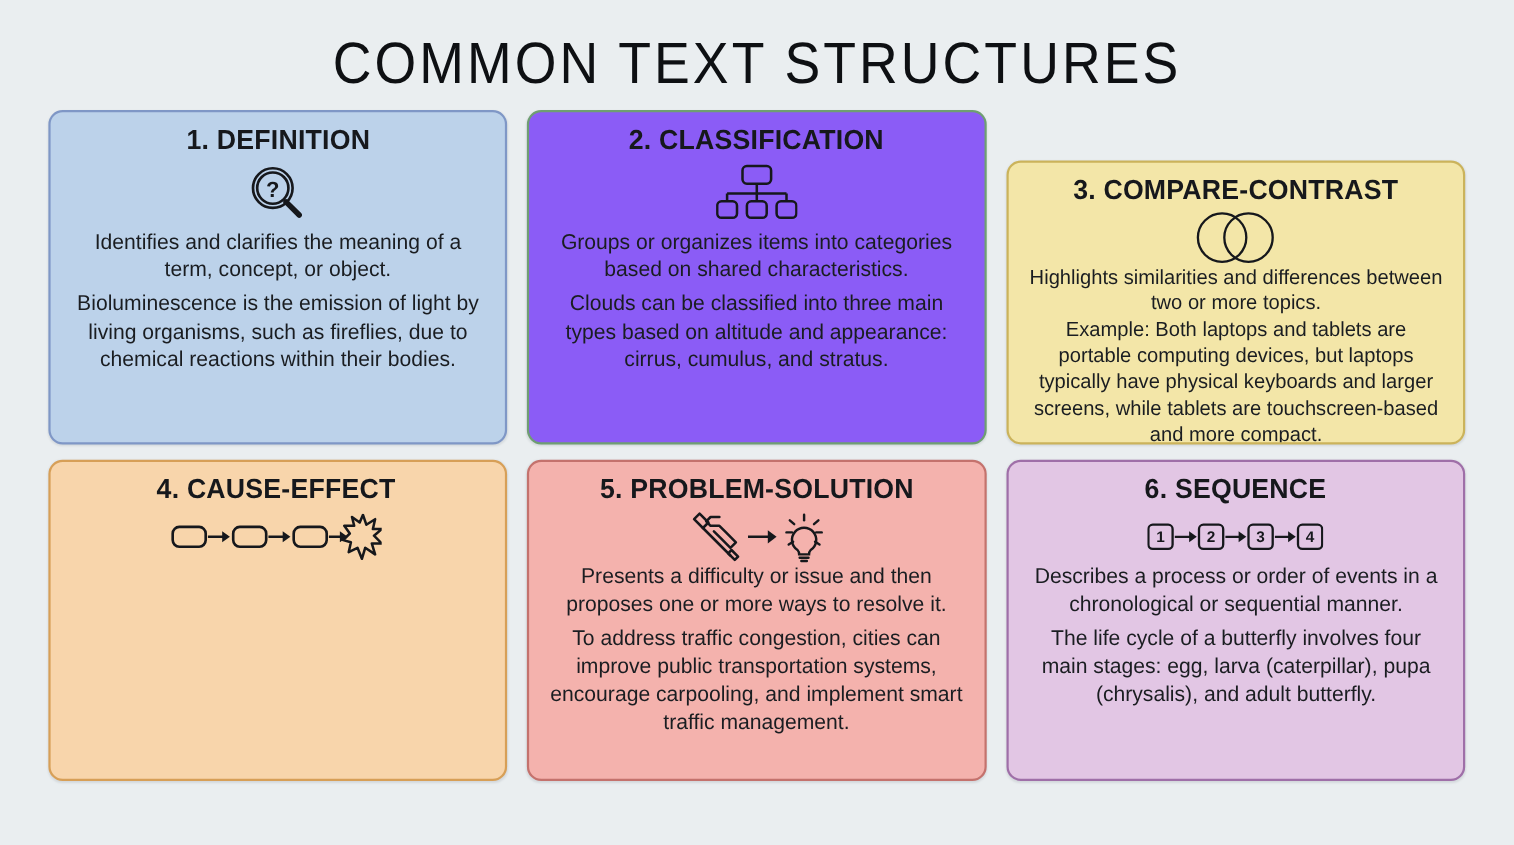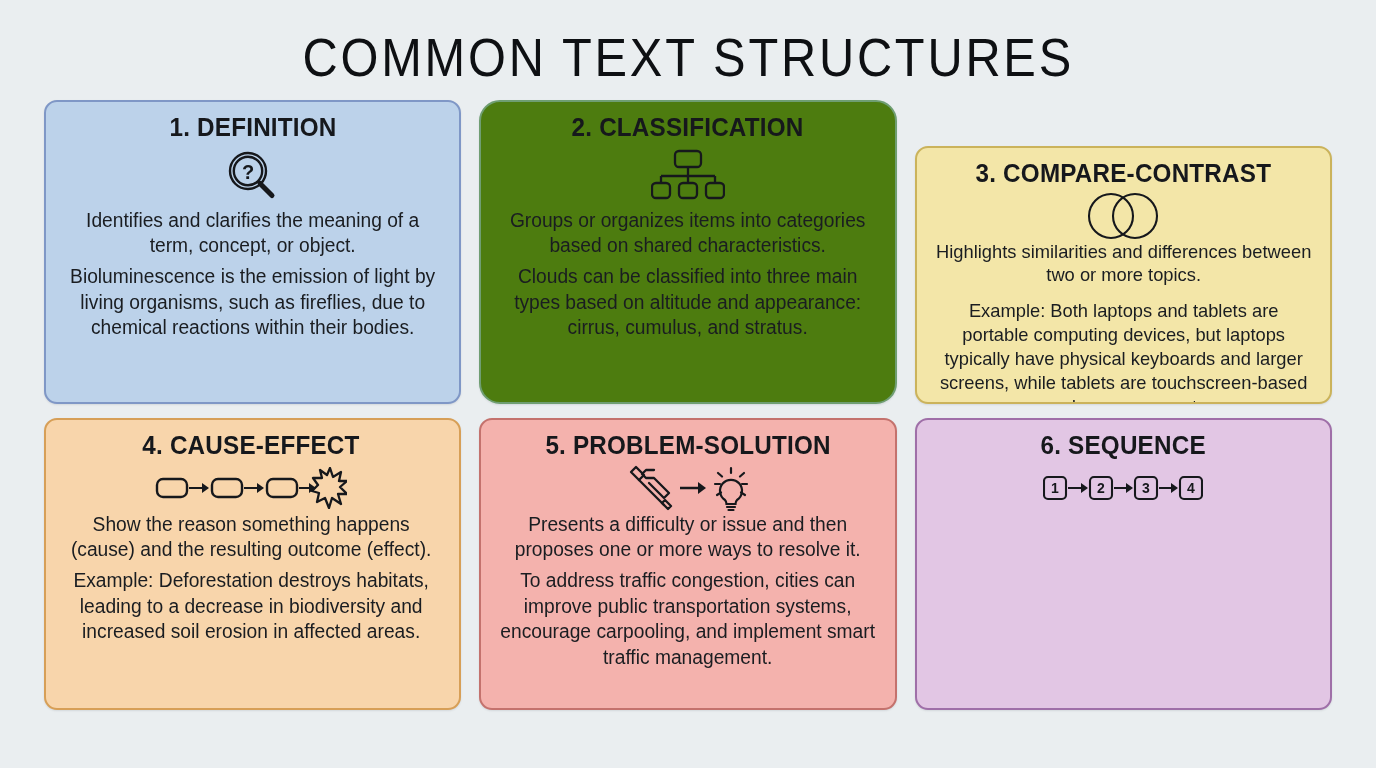--- a/index.html
+++ b/index.html
@@ -85,36 +85,36 @@
   }
   .card-icon.compact { height: 40px; margin-top: 8px; margin-bottom: 4px; }
 
   .card-body {
     width: 100%;
     display: flex;
     flex-direction: column;
     align-items: center;
     gap: 5px;
   }
-  .card-body.tight { gap: 12px; justify-content: center; }
+  .card-body.tight { gap: 0; justify-content: center; }
 
   .para {
     font-family: "Liberation Sans Narrow", "Liberation Sans", sans-serif;
     font-size: 19.5px;
     line-height: 1.32;
     text-align: center;
     color: #1a1d21;
     width: 100%;
     transform: scaleX(0.985);
   }
   .para.sm { font-size: 18.6px; line-height: 1.285; }
 
   
   .c-blue   { background: #bcd2ea; border-color: #7f97c6; }
-  .c-green  { background: #4d7c0f; border-color: #6f9e72; border-radius: 21px; }
+  .c-green  { background: #8b5cf6; border-color: #6f9e72; }
   .c-yellow { background: #f3e6a8; border-color: #cbb35b; margin-top: 46px; }
   .c-orange { background: #f8d5ab; border-color: #d79f57; padding-left: 11px; }
   .c-pink   { background: #f4b2ad; border-color: #c4726d; }
   .c-purple { background: #e2c6e4; border-color: #9f6fa8; }
 
   svg { display: block; }
 </style>
 </head>
 <body>
 
@@ -196,24 +196,20 @@
             <line x1="34" y1="21" x2="52" y2="21"></line>
             <polyline points="47,16 54,21 47,26" fill="#16181c" stroke="none"></polyline>
             <line x1="89" y1="21" x2="107" y2="21"></line>
             <polyline points="102,16 109,21 102,26" fill="#16181c" stroke="none"></polyline>
             <line x1="144" y1="21" x2="159" y2="21"></line>
             <polyline points="154,16 161,21 154,26" fill="#16181c" stroke="none"></polyline>
           </g>
           <polygon points="175,1 178,10 186,5 184,14 192,14 185,20 192,27 183,27 186,37 177,31 174,41 170,31 162,35 164,26 157,24 163,18 158,11 167,11 165,3 172,8" fill="none" stroke="#16181c" stroke-width="2.3" stroke-linejoin="round"></polygon>
         </svg>
       </div>
-      <div class="card-body">
-        <p class="para">Show the reason something happens (cause) and the resulting outcome (effect).</p>
-        <p class="para">Example: Deforestation destroys habitats, leading to a decrease in biodiversity and increased soil erosion in affected areas.</p>
-      </div>
     </div>
 
     <div class="card c-pink">
       <div class="card-title">5. PROBLEM-SOLUTION</div>
       <div class="card-icon compact">
         <svg width="128" height="48" viewBox="0 0 128 48">
 
           <g fill="none" stroke="#16181c" stroke-width="2.3" stroke-linejoin="round" stroke-linecap="round">
             <path d="M30 6 L22 6 L18 10 L22 14 L30 14 L36 20 L45 29 L40 34 L31 25 L25 19"></path>
             <path d="M7 8 L12 3 L20 11 L15 16 Z"></path>
@@ -267,16 +263,20 @@
             <line x1="71" y1="16" x2="85" y2="16"></line>
             <line x1="116" y1="16" x2="130" y2="16"></line>
           </g>
           <g fill="#16181c">
             <polygon points="38,11 45,16 38,21"></polygon>
             <polygon points="83,11 90,16 83,21"></polygon>
             <polygon points="128,11 135,16 128,21"></polygon>
           </g>
         </svg>
       </div>
+      <div class="card-body">
+        <p class="para">Describes a process or order of events in a chronological or sequential manner.</p>
+        <p class="para">The life cycle of a butterfly involves four main stages: egg, larva (caterpillar), pupa (chrysalis), and adult butterfly.</p>
+      </div>
     </div>
 
   </div>
 </div>
 
 </body></html>

